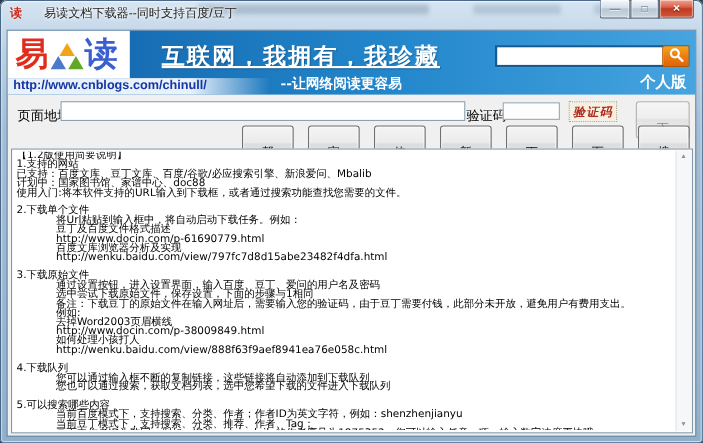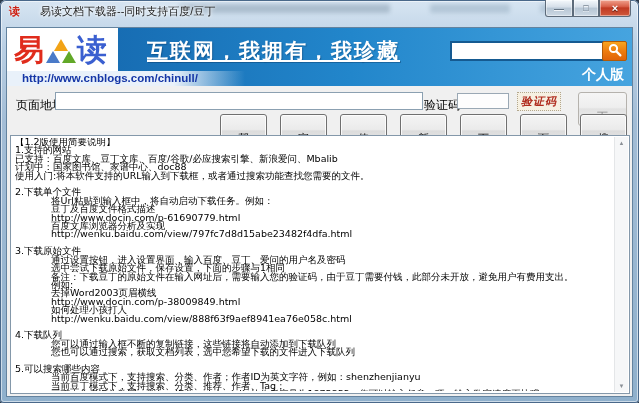--- a/index.html
+++ b/index.html
@@ -33,21 +33,21 @@
     display:flex;align-items:center;padding-left:7px;box-sizing:border-box;}
   .logo-char-left{font:bold 30px "DejaVu Serif",serif;color:#e02c1c;line-height:1;}
   .logo-char-right{font:bold 30px "DejaVu Serif",serif;color:#3a5fd0;line-height:1;}
   .logo-tri{position:relative;width:30px;height:26px;margin:4px 1px 0 2px;}
   .tri{position:absolute;width:0;height:0;border-left:7px solid transparent;border-right:7px solid transparent;}
   .tri-top{left:8px;top:0;border-bottom:12px solid #f2a316;}
   .tri-left{left:0;top:12px;border-bottom:12px solid #4a7ac8;}
   .tri-right{left:16px;top:12px;border-bottom:12px solid #62a828;}
   .url-strip{position:absolute;left:0;top:43px;width:238px;height:15px;
     background:linear-gradient(90deg,#e9f1fa 0%,#e9f1fa 70%,rgba(233,241,250,0) 100%);
-    font-weight:bold;font-size:11.5px;color:#1536a6;line-height:15px;padding-left:15px;box-sizing:border-box;white-space:nowrap;}
+    font-weight:bold;font-size:11.5px;color:#1536a6;line-height:15px;padding-left:5px;box-sizing:border-box;white-space:nowrap;}
   .slogan{position:absolute;left:140px;top:9px;font:bold 21px "DejaVu Serif",serif;color:#fff;
     letter-spacing:2px;white-space:nowrap;text-shadow:1px 1px 1px rgba(0,40,80,.35);text-decoration:underline;}
   .slogan-sub{position:absolute;left:248px;top:40px;font:bold 12.5px "DejaVu Serif",serif;color:#fff;white-space:nowrap;}
   .hdr-search{position:absolute;left:443px;top:13px;width:146px;height:16px;border:2px solid #155a91;
     background:#fff;font-size:11px;padding:0 3px;outline:none;}
   .hdr-search-btn{position:absolute;left:595px;top:13px;width:25px;height:20px;border:1px solid #b05a08;
     background:linear-gradient(180deg,#f8a51e 0%,#ee7d10 50%,#e0640a 100%);border-radius:2px;
     display:flex;align-items:center;justify-content:center;cursor:pointer;padding:0;}
   .edition{position:absolute;right:8px;top:38px;font-weight:bold;font-size:14px;color:#fff;margin-left:48px;}
   
@@ -101,20 +101,21 @@
         <span class="logo-char-left">易</span>
         <span class="logo-tri">
           <span class="tri tri-top"></span>
           <span class="tri tri-left"></span>
           <span class="tri tri-right"></span>
         </span>
         <span class="logo-char-right">读</span>
       </div>
       <div class="url-strip">http://www.cnblogs.com/chinull/</div>
       <div class="slogan">互联网，我拥有，我珍藏</div>
+      <div class="slogan-sub">--让网络阅读更容易</div>
       <input class="hdr-search" type="text" value="" style="">
       <button class="hdr-search-btn">
         <span>
           <svg width="14" height="14" viewBox="0 0 14 14">
             <circle cx="5.5" cy="5.5" r="3.6" fill="none" stroke="#ffffff" stroke-width="2"></circle>
             <line x1="8.6" y1="8.6" x2="12.4" y2="12.4" stroke="#ffffff" stroke-width="2.2" stroke-linecap="round"></line>
           </svg>
         </span>
       </button>
       <div class="edition">个人版</div>

